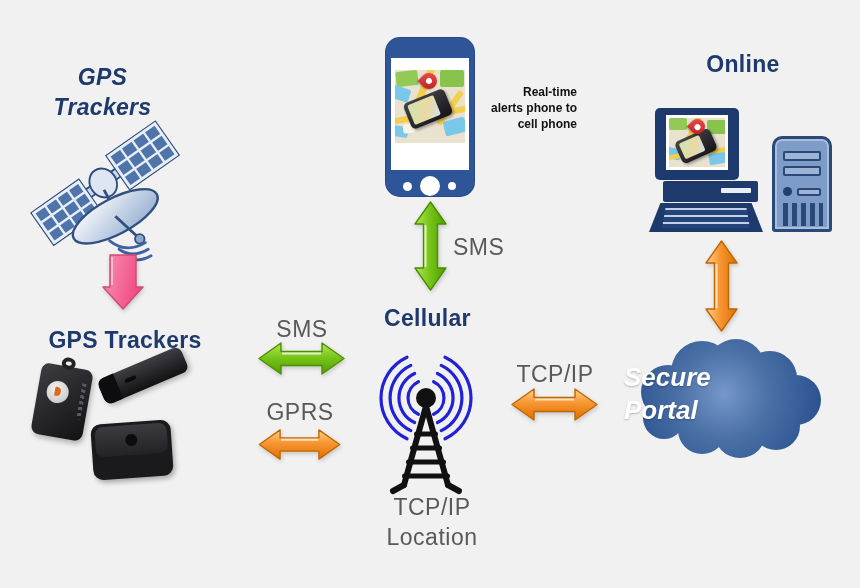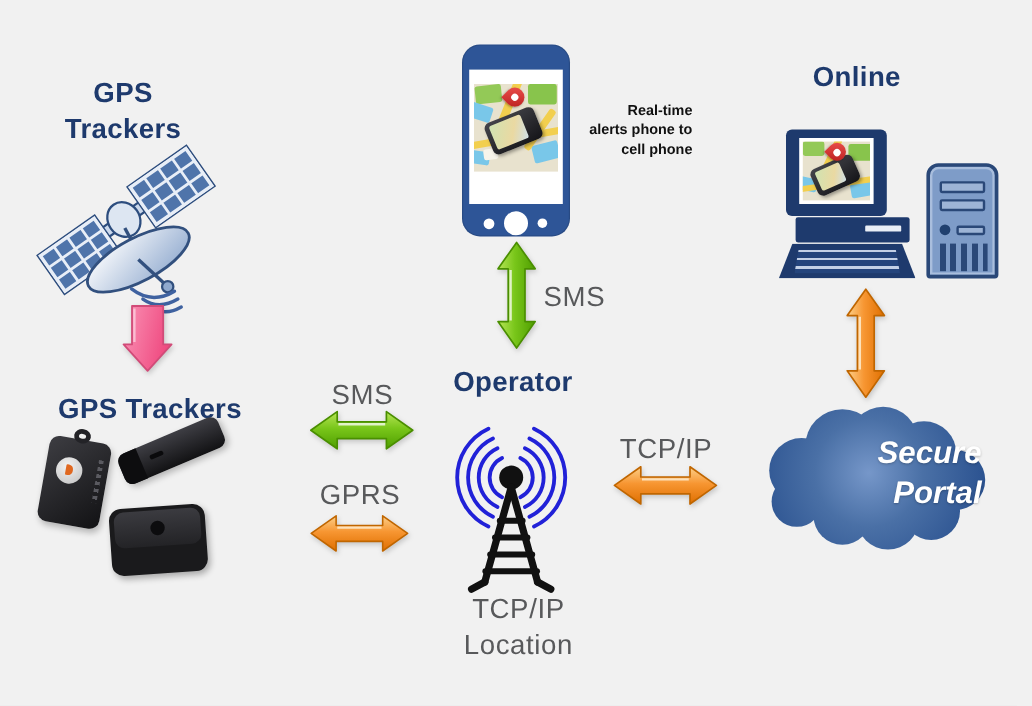--- a/index.html
+++ b/index.html
@@ -5,46 +5,46 @@
   html,body{margin:0;padding:0;}
   body{background:#e8e8e8;font-family:"Liberation Sans",sans-serif;}
   .stage{position:relative;width:860px;height:588px;background:var(--background,#f1f1f1);overflow:hidden;}
   .stage *{box-sizing:border-box;}
 
   
   .t-navy{position:absolute;color:var(--title-text,#1e3a6d);font-weight:bold;font-size:23px;line-height:30px;text-align:center;letter-spacing:.3px;}
   .t-gray{position:absolute;color:var(--label-text,#58595b);font-size:23px;line-height:30px;text-align:center;letter-spacing:.5px;}
   .t-note{position:absolute;color:var(--note-text,#111);font-weight:bold;font-size:12px;line-height:16px;text-align:right;}
 
-  .p-gpsloc{left:30px;top:62px;width:145px;}
+  .p-gpsloc{left:30px;top:62px;width:145px;font-style:italic;}
   .p-gpstrk{left:40px;top:325px;width:170px;}
   .p-celop{left:355px;top:303px;width:145px;}
   .p-tcpenc{left:358px;top:492px;width:148px;}
-  .p-portal{left:644px;top:49px;width:140px;}
+  .p-portal{left:673px;top:49px;width:140px;}
   .p-note{left:489px;top:84px;width:88px;}
   .p-sms-v{left:453px;top:232px;width:70px;text-align:left;}
   .p-sms-h{left:258px;top:314px;width:88px;}
   .p-gprs{left:256px;top:397px;width:88px;}
   .p-tcpip{left:511px;top:359px;width:88px;}
 
   
   .arrow{position:absolute;filter:drop-shadow(1.5px 2.5px 2px rgba(0,0,0,.18));}
   .a-sms-h{left:257px;top:340px;width:89px;height:37px;}
   .a-gprs{left:255px;top:427px;width:89px;height:35px;}
   .a-tcpip{left:510px;top:386px;width:89px;height:37px;}
   .a-sms-v{left:412px;top:200px;width:37px;height:92px;}
   .a-portal{left:703px;top:239px;width:37px;height:94px;}
   .a-pink{left:101px;top:253px;width:44px;height:58px;}
 
   
   .satellite{position:absolute;left:24px;top:118px;width:160px;height:142px;overflow:visible;}
   .tower{position:absolute;left:364px;top:356px;width:124px;height:138px;overflow:visible;}
   .cloud{position:absolute;left:624px;top:328px;width:206px;height:138px;}
   .cloud svg{position:absolute;left:0;top:0;width:100%;height:100%;}
-  .cloud-text{position:absolute;left:0;right:12px;top:33px;text-align:right;color:var(--cloud-text,#fff);
+  .cloud-text{position:absolute;left:0;right:12px;top:33px;text-align:left;color:var(--cloud-text,#fff);
     font-style:italic;font-weight:bold;font-size:26px;line-height:33px;text-shadow:0 1px 2px rgba(0,0,0,.25);}
 
   
   .phone{position:absolute;left:385px;top:37px;width:90px;height:160px;background:var(--phone-body,#2e5597);
     border-radius:15px;box-shadow:inset 0 0 0 1px rgba(0,0,0,.12);}
   .phone-screen{position:absolute;left:6px;top:21px;width:78px;height:112px;background:#fff;}
   .photo{position:absolute;background:#e8e2ce;overflow:hidden;}
   .photo-phone{left:4px;top:12px;width:70px;height:73px;}
   .pdot{position:absolute;background:#fff;border-radius:50%;}
   .pdot-l{left:18px;top:145px;width:9px;height:9px;}
@@ -221,21 +221,21 @@
           <stop offset="0.45" stop-color="#79c61a"></stop>
           <stop offset="1" stop-color="#4f9e00"></stop>
     </linearGradient>
       </defs>
     <path d="M18.5 2 L34 24 L25.5 24 L25.5 68 L34 68 L18.5 90 L3 68 L11.5 68 L11.5 24 L3 24 Z" fill="url(#gGV1)" stroke="#4a8f00" stroke-width="1.4" stroke-linejoin="round"></path>
     <path d="M13.5 25 L13.5 67" stroke="rgba(255,255,255,0.75)" stroke-width="2"></path>
   </svg>
   <div class="t-gray p-sms-v">SMS</div>
 
   <div class="t-navy p-celop">
-    <div>Operator</div>
+    <div>Cellular</div>
   </div>
 
   <svg class="tower" viewBox="0 -8 124 138">
     <g fill="none" stroke="#2121d8" stroke-width="3.2" stroke-linecap="round">
       <path d="M54.4 17.7 A18 18 0 0 0 54.4 50.3"></path>
       <path d="M50.6 9.5 A27 27 0 0 0 50.6 58.5"></path>
       <path d="M46.8 1.4 A36 36 0 0 0 46.8 66.6"></path>
       <path d="M43.0 -6.8 A45 45 0 0 0 43.0 74.8"></path>
       <path d="M69.6 17.7 A18 18 0 0 1 69.6 50.3"></path>
       <path d="M73.4 9.5 A27 27 0 0 1 73.4 58.5"></path>

